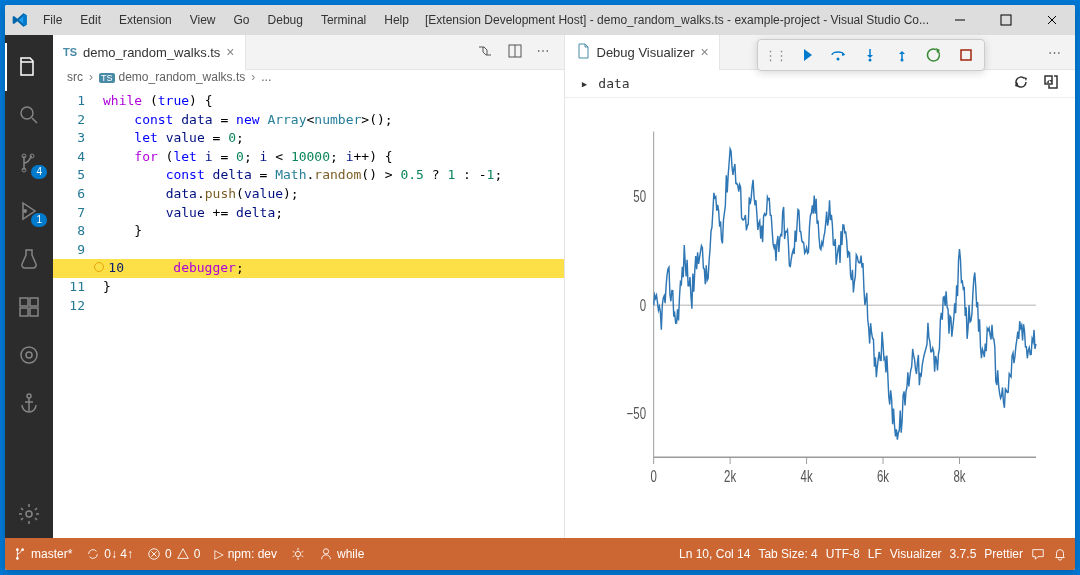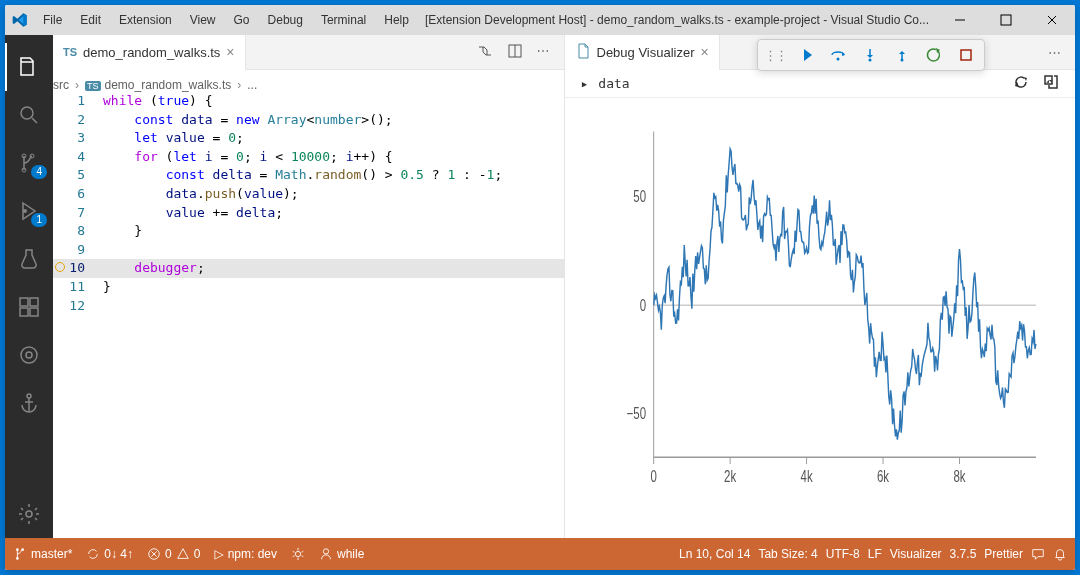--- a/index.html
+++ b/index.html
@@ -20,27 +20,27 @@
 .activitybar .badge { position:absolute; bottom:8px; right:6px; background:#007acc; color:#fff; border-radius:10px; font-size:10px; padding:0 5px; line-height:14px; }
 .activitybar .spacer { flex:1; }
 .main { flex:1; display:flex; min-width:0; }
 .editor-group { flex:1; display:flex; flex-direction:column; min-width:0; border-right:1px solid #e5e5e5; }
 .visualizer { flex:1; display:flex; flex-direction:column; min-width:0; position:relative; }
 .tabbar { height:35px; background:#f3f3f3; display:flex; align-items:center; border-bottom:1px solid #e5e5e5; }
 .tab { height:35px; background:#fff; display:flex; align-items:center; padding:0 10px; gap:6px; font-size:13px; color:#333; border-right:1px solid #e5e5e5; }
 .tab .icon { color:#498ba7; font-size:11px; font-weight:bold; }
 .tab .close { color:#888; font-size:14px; }
 .tabbar .tactions { margin-left:auto; display:flex; gap:14px; padding-right:14px; color:#555; }
-.breadcrumb { height:22px; display:flex; align-items:flex-end; font-size:12px; color:#616161; gap:6px; }
+.breadcrumb { height:22px; display:flex; align-items:flex-start; font-size:12px; color:#616161; padding-left:14px; gap:6px; }
 .code { flex:1; font-family:Consolas,Menlo,monospace; font-size:13px; line-height:18.6px; overflow:hidden; position:relative; }
 .line { display:flex; }
 .gutter { width:50px; text-align:right; padding-right:18px; color:#237893; position:relative; }
 .gutter.current { color:#0b216f; font-weight:normal; }
 .linec { flex:1; white-space:pre; }
-.hl { background:#e5e5e5; }
+.hl { background:#fde047;padding-left:39px; }
 .bp { position:absolute; left:2px; top:3px; width:10px; height:10px; border:1.5px solid #e5a50a; border-radius:50%; }
 .tok-kw { color:#0000ff; }
 .tok-ctrl { color:#af00db; }
 .tok-const { color:#0000ff; }
 .tok-var { color:#001080; }
 .tok-type { color:#267f99; }
 .tok-num { color:#098658; }
 .tok-fn { color:#795e26; }
 .tok-cls { color:#267f99; }
 .debug-toolbar { position:absolute; top:4px; right:90px; background:#f3f3f3; border:1px solid #ccc; border-radius:4px; box-shadow:0 2px 8px rgba(0,0,0,.15); display:flex; align-items:center; padding:3px 6px; gap:8px; z-index:10; }

